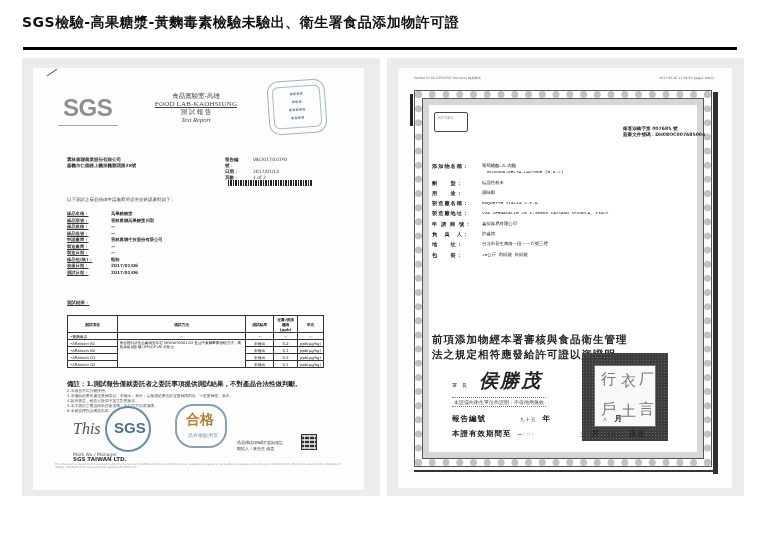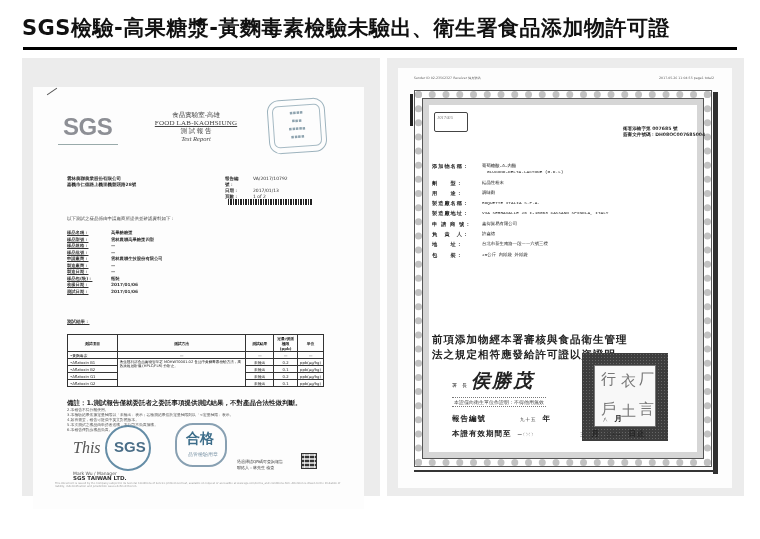--- a/index.html
+++ b/index.html
@@ -1,31 +1,31 @@
 <!DOCTYPE html>
 <html><head>
 <meta charset="utf-8">
 <style>
   * { box-sizing: border-box; margin: 0; padding: 0; }
   html, body { width: 760px; height: 539px; background: #ffffff; overflow: hidden; }
   body { font-family: "DejaVu Sans", sans-serif; color: #111; position: relative; }
 
   .page-title {
     position: absolute; left: 22px; top: 14px;
-    font-size: 21px; font-weight: bold; letter-spacing: 0.5px; color: #111;
+    font-size: 14px; font-weight: bold; letter-spacing: 0.5px; color: #111;
     font-family: "DejaVu Sans", sans-serif; white-space: nowrap;
   }
   .title-rule { position: absolute; left: 23px; top: 47px; width: 714px; height: 3px; background: #000; }
 
   .panel { position: absolute; top: 58px; height: 438px; background: #ececec; }
   .panel.left { left: 22px; width: 358px; }
   .panel.right { left: 387px; width: 357px; }
 
   .doc { position: absolute; background: #fdfdfd; overflow: hidden; }
-  .panel.left .doc { left: 11px; top: 10px; width: 331px; height: 422px; margin-top: 19px; }
+  .panel.left .doc { left: 11px; top: 10px; width: 331px; height: 422px; }
   .panel.right .doc { left: 11px; top: 10px; width: 334px; height: 420px; }
   .sgs-logo { position: absolute; left: 30px; top: 26px; font: bold 24px "Liberation Sans", sans-serif; color: #8d8f95; letter-spacing: -0.5px; }
   .sgs-logo-line { position: absolute; left: 25px; top: 57px; width: 60px; height: 1px; background: #9aa; }
   .lab-head { position: absolute; left: 108px; top: 24px; width: 110px; text-align: center; font-family: "Liberation Serif", serif; font-size: 6.5px; line-height: 8px; color: #444; }
   .lab-head .en { font-size: 7px; letter-spacing: 0.2px; text-decoration: underline; }
   .lab-head .en2 { font-style: italic; font-size: 6.5px; }
   .stamp-top { position: absolute; left: 235px; top: 12px; width: 58px; height: 54px; border: 1.5px solid #7d9aa8; border-radius: 12px; transform: rotate(-4deg); opacity: 0.75; }
   .stamp-top-inner { position: absolute; left: 4px; top: 5px; right: 4px; bottom: 5px; border: 1px solid #8aa4b1; border-radius: 6px; font-size: 5px; line-height: 8px; text-align: center; color: #6a8695; padding-top: 2px; }
   .slash { position: absolute; left: 13px; top: 4px; width: 12px; height: 1px; background: #555; transform: rotate(-35deg); }
 
@@ -48,21 +48,21 @@
   table.results th { height: 13px; font-weight: bold; }
   table.results td.c { text-align: center; }
   table.results td.method { font-size: 3.6px; line-height: 4.6px; vertical-align: top; }
 
   .notes { position: absolute; left: 34px; top: 314px; font-size: 3.8px; line-height: 5px; color: #555; }
   .notes .big { font-size: 6.5px; color: #222; font-weight: bold; margin-bottom: 1px; }
   .sig-name { position: absolute; left: 40px; top: 352px; font: italic 16px "Liberation Serif", serif; color: #555; }
   .seal-sgs { position: absolute; left: 72px; top: 338px; width: 46px; height: 46px; border: 2px solid #4b7a98; border-radius: 50%; opacity: 0.85; }
   .seal-sgs .t { position: absolute; left: 7px; top: 11px; font: bold 15px "Liberation Sans", sans-serif; color: #2b5573; }
   .seal-pass { position: absolute; left: 142px; top: 336px; width: 52px; height: 44px; border: 2px solid #6c8aa0; border-radius: 18px; opacity: 0.8; }
-  .seal-pass .t { position: absolute; left: 9px; top: 5px; font-size: 14px; color: #0c4a6e; font-weight: bold; }
+  .seal-pass .t { position: absolute; left: 9px; top: 5px; font-size: 14px; color: #a16207; font-weight: bold; }
   .seal-pass .s { position: absolute; left: 11px; top: 26px; font-size: 5px; color: #5d7c92; }
   .sgs-sign { position: absolute; left: 40px; top: 384px; font-size: 4.5px; line-height: 5px; color: #555; }
   .sgs-sign .b { font-weight: bold; font-size: 5.5px; color: #333; }
   .verify { position: absolute; left: 204px; top: 372px; font-size: 4px; line-height: 6px; color: #333; }
   .qr { position: absolute; left: 268px; top: 366px; width: 16px; height: 16px;
     background:
       repeating-linear-gradient(0deg, rgba(255,255,255,.7) 0 2px, transparent 2px 4px),
       repeating-linear-gradient(90deg, #333 0 2px, #bbb 2px 3px, #333 3px 5px);
     border: 1px solid #333; }
   .fine { position: absolute; left: 22px; top: 395px; width: 292px; font-size: 2.6px; line-height: 3.4px; color: #999; }
@@ -85,21 +85,21 @@
   .permit-no { position: absolute; left: 213px; top: 40px; font-size: 4.6px; line-height: 6px; color: #333; font-weight: bold; }
   .cert-title { position: absolute; left: 22px; top: 51px; font: bold 17.5px "DejaVu Serif", serif; letter-spacing: 1.2px; color: #222; white-space: nowrap; }
 
   .cert-fields { position: absolute; left: 22px; top: 75px; font-size: 5.2px; line-height: 10.3px; color: #222; }
   .cert-fields .row { display: flex; }
   .cert-fields .k { width: 50px; font-weight: bold; letter-spacing: 1px; font-family: "DejaVu Serif", serif; }
   .cert-fields .v { font-family: "Liberation Mono", monospace; font-size: 4.4px; }
   .cert-fields .v2 { font-family: "Liberation Mono", monospace; font-size: 4.4px; padding-left: 55px; margin-top: -4px; }
 
   .cert-body { position: absolute; left: 22px; top: 246px; font: bold 10.5px "DejaVu Serif", serif; line-height: 15px; letter-spacing: 1px; color: #222; white-space: nowrap; }
-  .director { position: absolute; left: 42px; top: 282px; display: flex; align-items: baseline; gap: 4px; }
+  .director { position: absolute; left: 42px; top: 282px; display: flex; align-items: baseline; gap: 12px; }
   .director .k { font-size: 5px; color: #333; }
   .director .v { font: bold italic 19px "DejaVu Serif", serif; color: #222; letter-spacing: 2px; }
   .seal-sq { position: absolute; left: 172px; top: 267px; width: 86px; height: 88px; background: #3d3d3d;
     background-image: radial-gradient(#666 0.7px, transparent 0.8px); background-size: 3px 3px; }
   .seal-sq-inner { position: absolute; left: 12px; top: 12px; width: 62px; height: 62px; background: #f8f8f8; border: 1px solid #777; }
   .seal-sq-inner span { position: absolute; font: 15px "DejaVu Serif", serif; color: #777; }
   .note-line { position: absolute; left: 42px; top: 311px; font-size: 5px; color: #444; border-top: 1px dotted #777; border-bottom: 1px dotted #777; padding: 1px 2px; white-space: nowrap; }
   .date-line { position: absolute; left: 42px; top: 326px; font: bold 7.5px "DejaVu Serif", serif; line-height: 14px; color: #222; letter-spacing: 1px; }
   .date-line .row { display: flex; gap: 6px; align-items: baseline; }
   .date-line .sm { font-size: 4.5px; font-weight: normal; }

